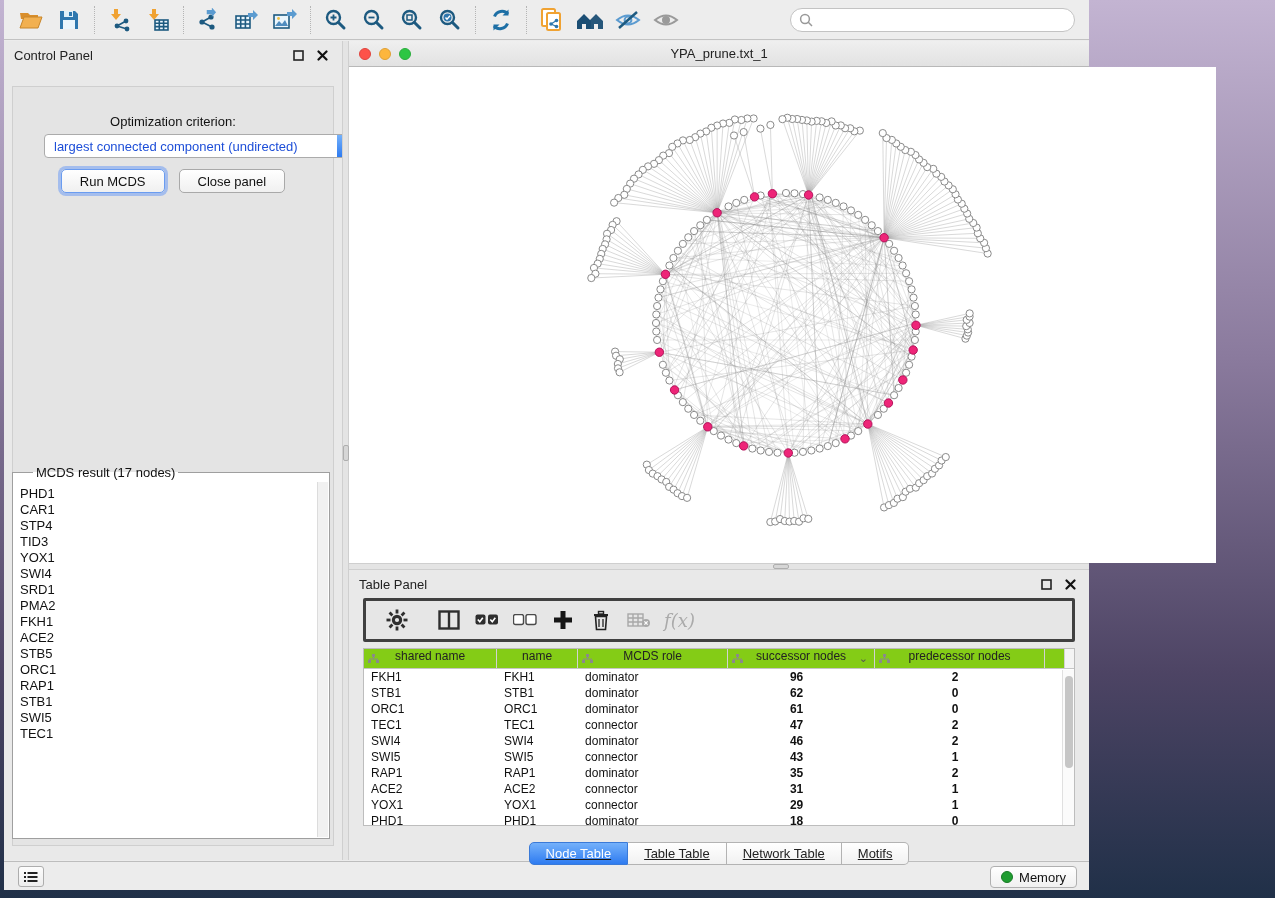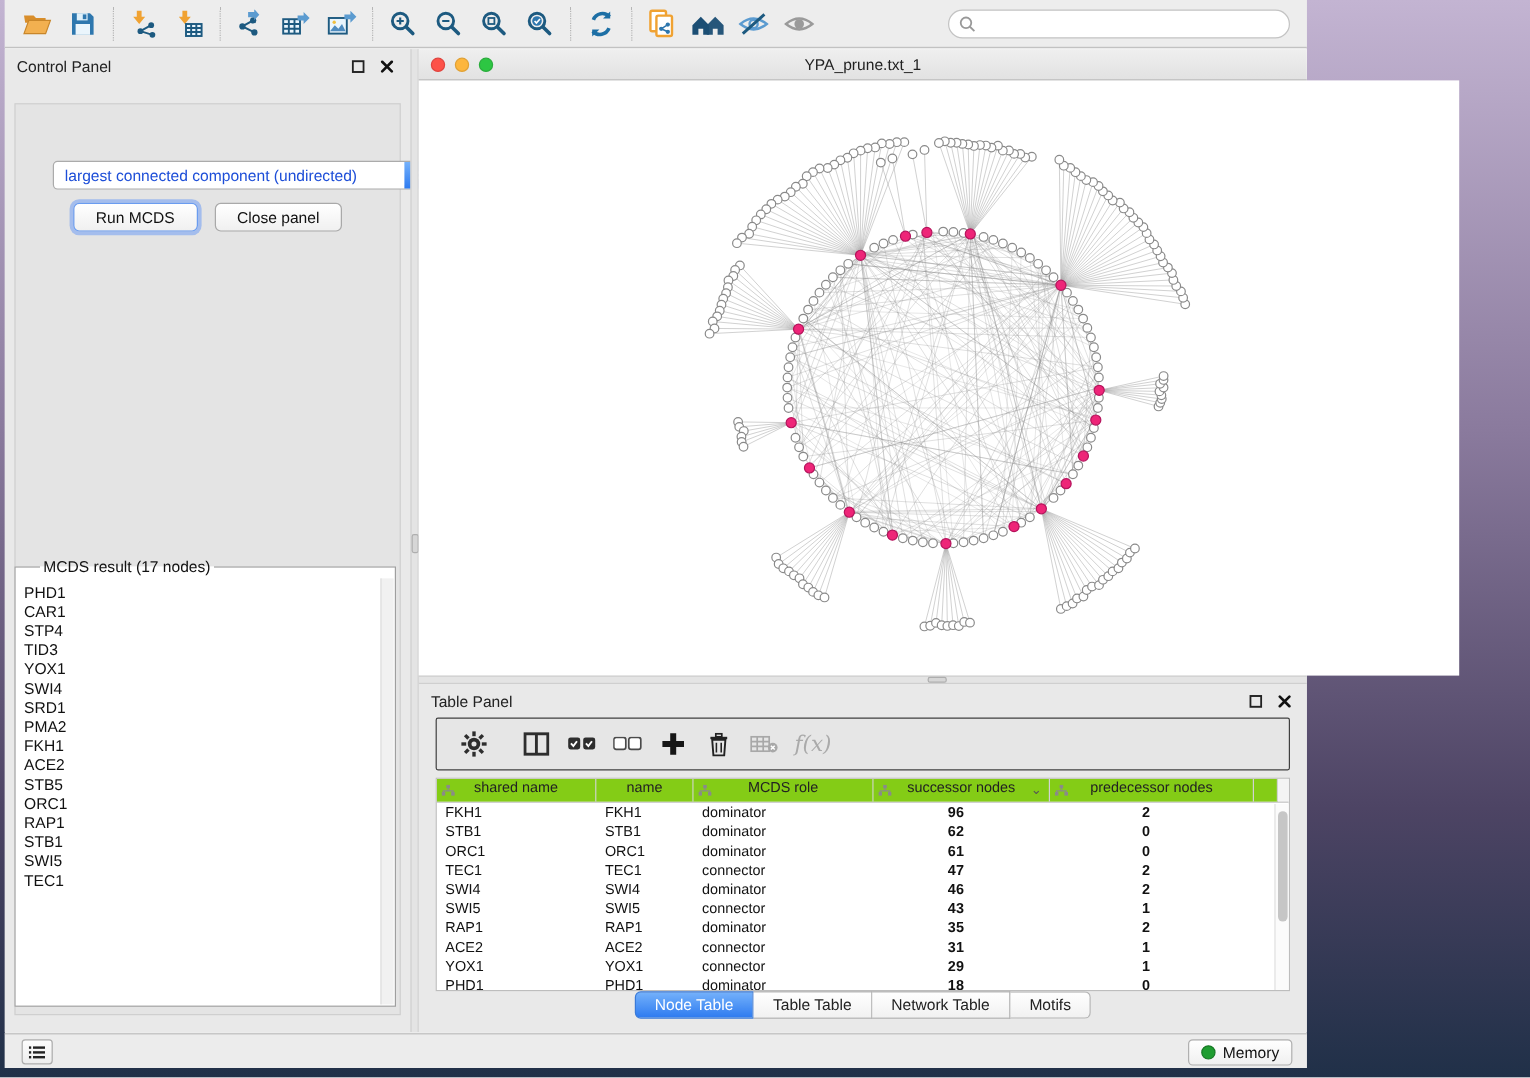--- a/index.html
+++ b/index.html
@@ -73,38 +73,38 @@
   .netsvg { display:block; width:867px; height:496px; background:#fff; }
 
   .hsplit { position:absolute; left:0; top:522px; width:100%; height:7px; background:#e4e4e4;
     border-top:1px solid #cfcfcf; border-bottom:1px solid #cfcfcf; }
   .hhandle { position:absolute; left:424px; top:0px; width:16px; height:5px; background:#d6d6d6;
     border:1px solid #aeaeae; border-radius:2px; }
 
   
   .tpanel { position:absolute; left:0; top:529px; width:100%; height:290px; background:#e9e9e9; }
   .ttools { position:absolute; left:14px; right:14px; top:28px; height:44px; background:#e6e6e6;
-    border:1px solid #404040; border-radius:2px; display:flex; align-items:center; gap:12px; padding-left:18px; }
+    border:3px solid #404040; border-radius:2px; display:flex; align-items:center; gap:12px; padding-left:18px; }
   .ti { display:flex; align-items:center; justify-content:center; width:26px; height:26px; }
   .fx { font-family:"DejaVu Serif", serif; font-style:italic; font-size:18px; color:#aaa; }
   .tgrid { position:absolute; left:14px; right:14px; top:78px; bottom:34px; background:#fff;
     border:1px solid #bdbdbd; overflow:hidden; }
   .thead { display:flex; height:20px; border-bottom:1px solid #c6c6c6; background:#f4f4f4; }
   .th { position:relative; display:flex; justify-content:center;
     border-right:1px solid #d2d2d2; font-size:12px; color:#222; background:#84cc16; }
   .th .tico { position:absolute; left:4px; top:5px; }
   .th .sortc { position:absolute; right:6px; top:3px; color:#555; font-size:11px; }
   .th.stub { width:20px; } 
   .c0{width:133px}.c1{width:81px}.c2{width:150px}.c3{width:147px}.c4{width:170px}
   .trow { display:flex; height:16px; align-items:center; }
   .td { font-size:12px; color:#111; padding-left:7px; overflow:hidden; white-space:nowrap; }
   .td.num { text-align:center; padding-right:10px; padding-left:0;font-weight:bold; }
   .tscroll { position:absolute; right:0; top:21px; bottom:0; width:12px; background:#fbfbfb; border-left:1px solid #e0e0e0; }
   .tthumb { position:absolute; left:2px; top:6px; width:8px; height:92px; background:#c6c6c6; border-radius:4px; }
-  .tp-tabs { top:256px; }
+  .tp-tabs { top:272px;text-decoration:underline; }
 
   
   .statusbar { position:absolute; left:0; top:861px; width:100%; height:29px; background:#ececec;
     border-top:1px solid #bdbdbd; }
   .listbtn { position:absolute; left:14px; top:4px; width:26px; height:21px; background:linear-gradient(#fdfdfd,#ededed);
     border:1px solid #adadad; border-radius:3px; display:flex; align-items:center; justify-content:center; }
   .membtn { position:absolute; right:12px; top:4px; height:22px; padding:0 10px; background:linear-gradient(#ffffff,#f0f0f0);
     border:1px solid #b0b0b0; border-radius:4px; display:flex; align-items:center; gap:6px; font-size:13px; color:#111; }
   .memdot { width:12px; height:12px; border-radius:50%; background:#1f9d31; border:1px solid #177a25; }
 </style>
@@ -263,20 +263,21 @@
                 <rect x="1" y="1" width="9" height="9" fill="none" stroke="#222" stroke-width="1.6"></rect>
               </svg>
             </span>
         <span class="winbtn">
               <svg width="11" height="11" viewBox="0 0 11 11">
                 <path d="M1.5 1.5 L9.5 9.5 M9.5 1.5 L1.5 9.5" stroke="#111" stroke-width="2.2" stroke-linecap="round"></path>
               </svg>
             </span>
       </div>
       <div class="cp-content"></div>
+      <div class="optlabel">Optimization criterion:</div>
       <div class="selectwrap">
         <span class="val">largest connected component (undirected)</span>
         <span class="stepper">
               <i class="up"></i>
               <i class="dn"></i>
             </span>
       </div>
       <div class="btnrow">
         <div class="mbtn focus">Run MCDS</div>
         <div class="mbtn">Close panel</div>

